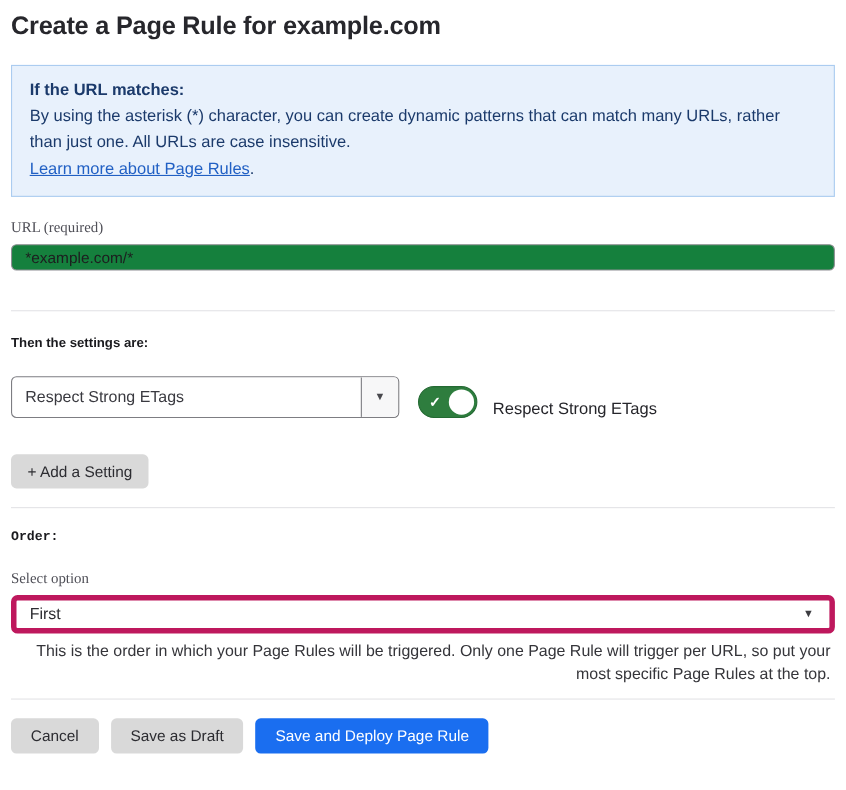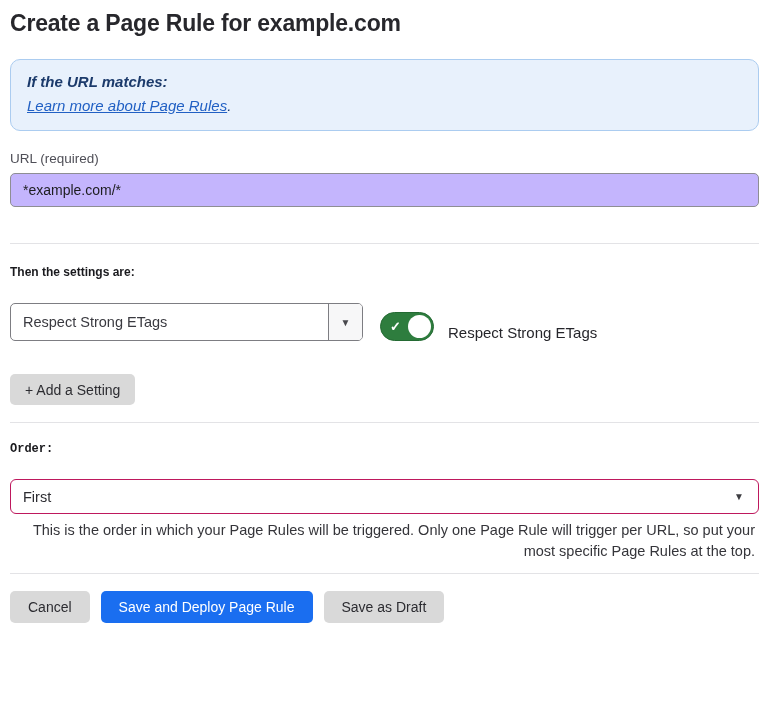--- a/index.html
+++ b/index.html
@@ -17,47 +17,47 @@
     font-size: 23px;
     font-weight: 700;
     color: #27272c;
     margin: 0 0 22px 0;
     letter-spacing: -0.2px;
   }
 
   .info-box {
     background: #e8f1fc;
     border: 1px solid #abccf0;
-    border-radius: 10px;
+    border-radius: 0;
     padding: 10px 16px 12px 16px;
     color: #1b3a6b;
     font-size: 15px;
     line-height: 24px;
     margin-bottom: 20px;
-    font-style: italic;
   }
   .info-box .info-heading { font-weight: 700; }
   .info-box a {
     color: #2160c4;
     text-decoration: underline;
     cursor: pointer;
   }
   .info-box .link-suffix { color: #1b3a6b; }
 
   .field-label {
     font-size: 13.5px;
     color: #4f4f57;
     margin: 0 0 7px 0;
+    font-family: Liberation Serif, serif;
   }
 
   .url-input {
     display: block;
     width: 100%;
-    height: 34px;
-    background: #c4b5fd;
+    height: 24px;
+    background: #15803d;
     border: 1px solid #8e8e93;
     border-radius: 5px;
     padding: 0 12px;
     font-size: 14px;
     color: #1d1d1f;
     font-family: inherit;
     outline: none;
   }
 
   .divider { border: none; border-top: 1px solid #e3e3e6; }
@@ -152,21 +152,21 @@
     display: inline-flex;
     align-items: center;
     justify-content: center;
   }
   .btn-gray { background: #d9d9d9; color: #2c2c31; }
   .add-setting-btn { height: 31px; padding: 0 15px; }
 
   .order-select {
     width: 100%;
     height: 35px;
-    border: 1px solid #be185d;
+    border: 5px solid #be185d;
     border-radius: 6px;
     background: #ffffff;
     display: flex;
     align-items: center;
     justify-content: space-between;
     padding: 0 14px 0 12px;
     font-size: 14.5px;
     color: #2c2c31;
     cursor: pointer;
   }
@@ -191,20 +191,21 @@
 </style>
 </head>
 <body>
 
 <div class="page">
 
   <h1 class="title">Create a Page Rule for example.com</h1>
 
   <div class="info-box">
     <div class="info-heading">If the URL matches:</div>
+    <div class="info-body">By using the asterisk (*) character, you can create dynamic patterns that can match many URLs, rather than just one. All URLs are case insensitive.</div>
     <div class="info-link-line"><a>Learn more about Page Rules</a><span class="link-suffix">.</span></div>
   </div>
 
   <div class="field-label">URL (required)</div>
   <input class="url-input" type="text" value="*example.com/*" style="">
 
   <hr class="divider divider-url">
 
   <h2 class="section-heading">Then the settings are:</h2>
 
@@ -223,29 +224,30 @@
     </div>
     <span class="toggle-label">Respect Strong ETags</span>
   </div>
 
   <button class="btn btn-gray add-setting-btn">+ Add a Setting</button>
 
   <hr class="divider divider-add">
 
   <h2 class="section-heading order">Order:</h2>
 
+  <div class="field-label">Select option</div>
 
   <div class="order-select">
     <span>First</span>
     <span class="select-arrow">▼</span>
   </div>
 
   <p class="help-text">This is the order in which your Page Rules will be triggered. Only one Page Rule will trigger per URL, so put your most specific Page Rules at the top.</p>
 
   <hr class="divider divider-foot">
 
   <div class="footer">
     <button class="btn btn-gray">Cancel</button>
+    <button class="btn btn-gray">Save as Draft</button>
     <button class="btn btn-primary">Save and Deploy Page Rule</button>
-    <button class="btn btn-gray">Save as Draft</button>
   </div>
 
 </div>
 
 </body></html>

